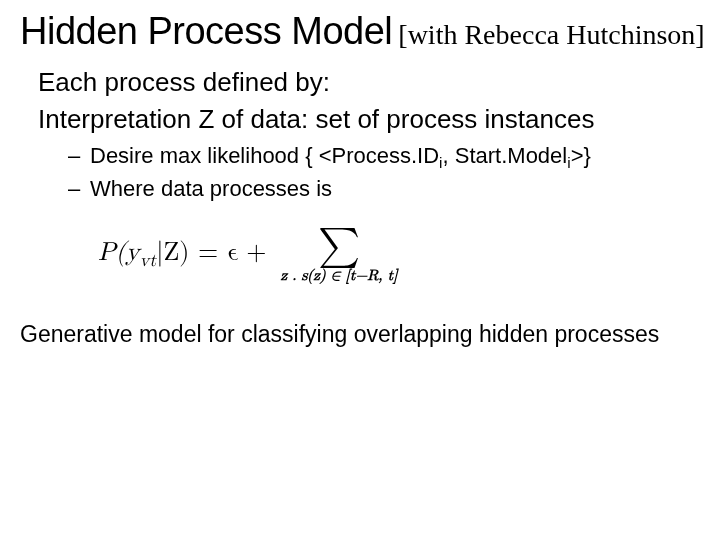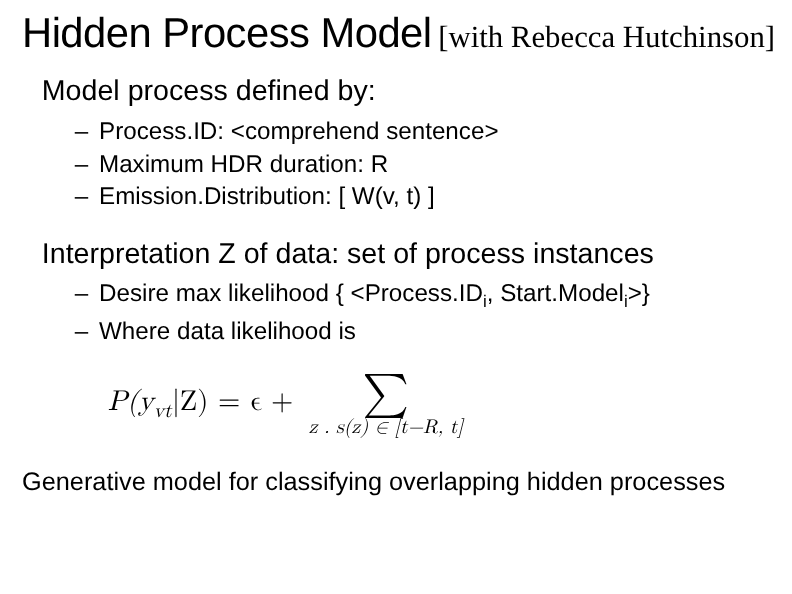--- a/index.html
+++ b/index.html
@@ -53,43 +53,44 @@
     position: relative;
     padding-left: 22px;
   }
   .sub-list li::before {
     content: "–";
     position: absolute;
     left: 0;
     top: 0;
   }
   .formula-wrap {
-    margin: 8px 0 26px 60px;
+    margin: 8px 0 38px 60px;
   }
   .formula {
     font-family: "Latin Modern Math", "Cambria Math", "Times New Roman", serif;
     font-size: 26px;
     display: flex;
     align-items: center;
     gap: 10px;
   }
   .sum-block {
     display: inline-flex;
     flex-direction: column;
     align-items: center;
     line-height: 1;
     margin: 0 4px;
   }
   .sum-block .sigma {
     font-size: 40px;
   }
   .sum-block .limits {
-    font-size: 18px;
+    font-size: 15px;
     font-style: italic;
     margin-top: 2px;
+    font-weight: bold;
   }
   .footer-line {
     font-size: 23px;
     margin-top: 24px;
   }
   sub {
     font-size: 0.7em;
   }
 </style>
 </head>
@@ -97,33 +98,28 @@
 
 <div class="slide">
 
   <div class="title-row">
     <span class="title">Hidden Process Model</span>
     <span class="attribution">[with Rebecca Hutchinson]</span>
   </div>
 
   <div class="body">
 
-    <div class="section-heading">Model process defined by:</div>
-    <ul class="sub-list">
-      <li>Process.ID: &lt;comprehend sentence&gt;</li>
-      <li>Maximum HDR duration: R</li>
-      <li>Emission.Distribution: [ W(v, t) ]</li>
-    </ul>
+    <div class="section-heading">Each process defined by:</div>
 
     <div class="section-heading">Interpretation Z of data: set of process instances</div>
     <ul class="sub-list">
       <li>
         <span>Desire max likelihood { &lt;Process.ID</span><sub>i</sub><span>, Start.Model</span><sub>i</sub><span>&gt;}</span>
       </li>
-      <li>Where data likelihood is</li>
+      <li>Where data processes is</li>
     </ul>
 
     <div class="formula-wrap">
       <div class="formula">
         <span>
           <span style="font-style:italic">P(y</span><sub style="font-style:italic">vt</sub><span>|Z) = ϵ +</span>
         </span>
         <span class="sum-block">
           <span class="sigma">∑</span>
           <span class="limits">z . s(z) ∈ [t−R, t]</span>

